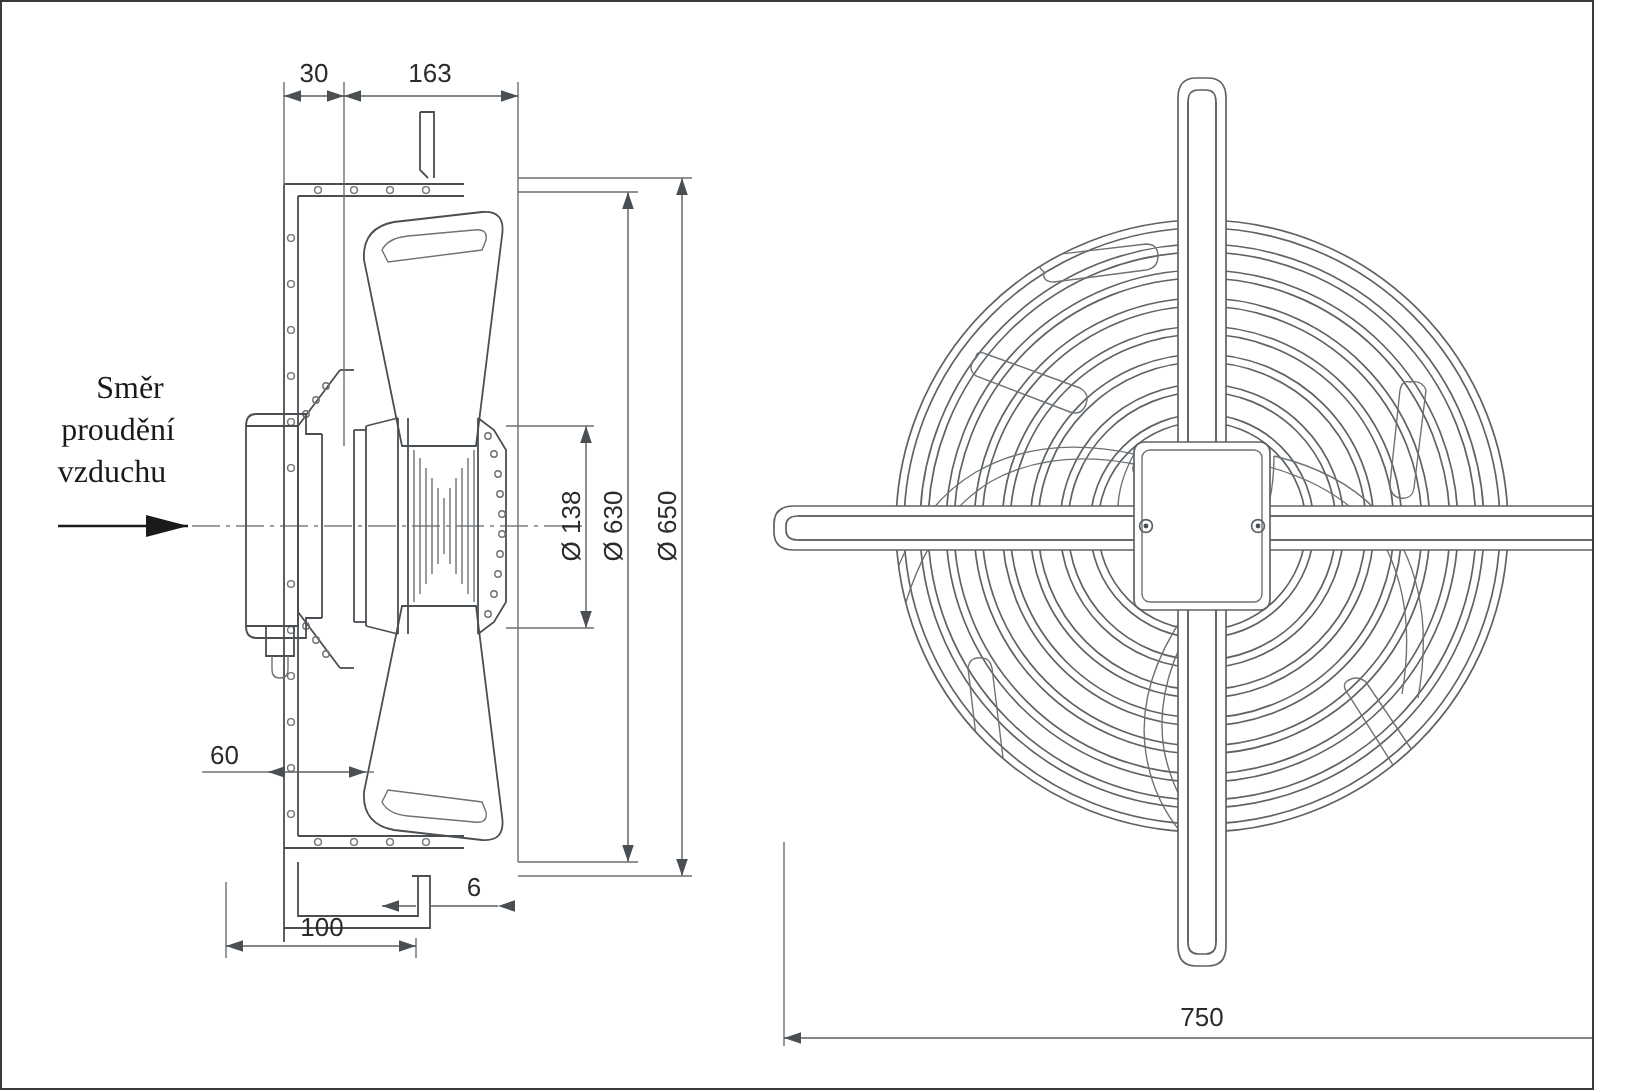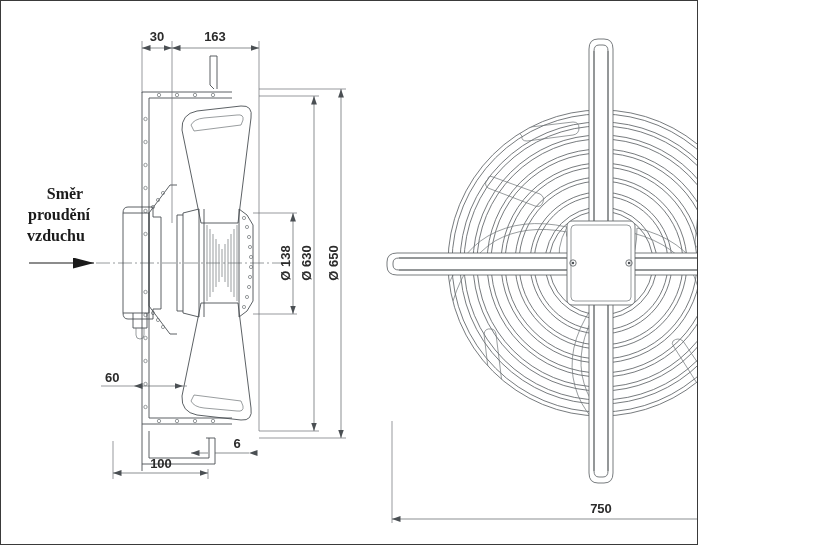--- a/index.html
+++ b/index.html
@@ -2,28 +2,27 @@
 <html><head>
 <meta charset="utf-8">
 <style>
   html, body {
     margin: 0;
     padding: 0;
     background: #ffffff;
   }
   #root {
     position: relative;
-    width: 698px;
+    width: 797px;
     height: 545px;
     background: #ffffff;
     border: 1px solid #3a3a3a;
     box-sizing: border-box;
     overflow: hidden;
     font-family: "Liberation Sans", sans-serif;
-    font-weight: bold;
   }
   #drawing {
     position: absolute;
     left: 0;
     top: 0;
   }
   .dim-text {
     font-family: "Liberation Sans", sans-serif;
     font-size: 13px;
     fill: #2b2b2b;

